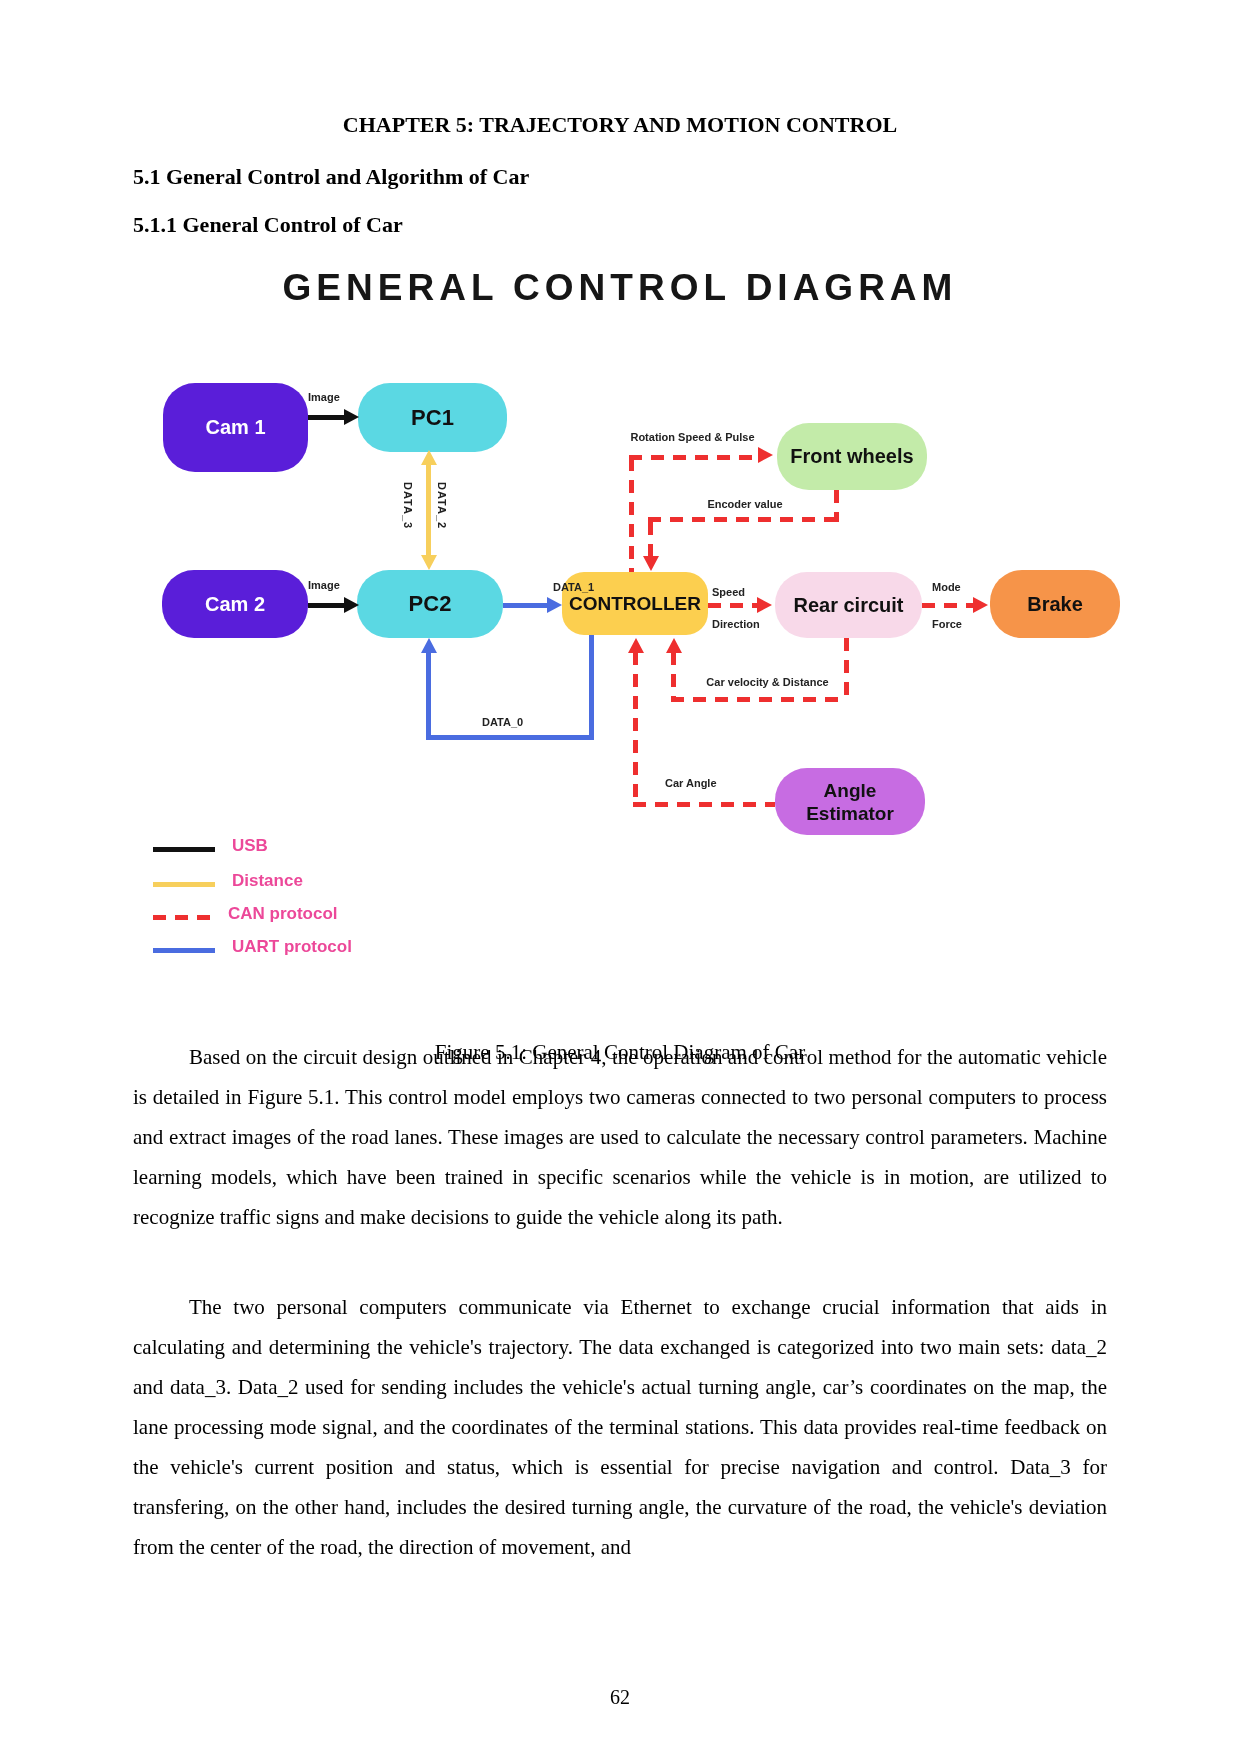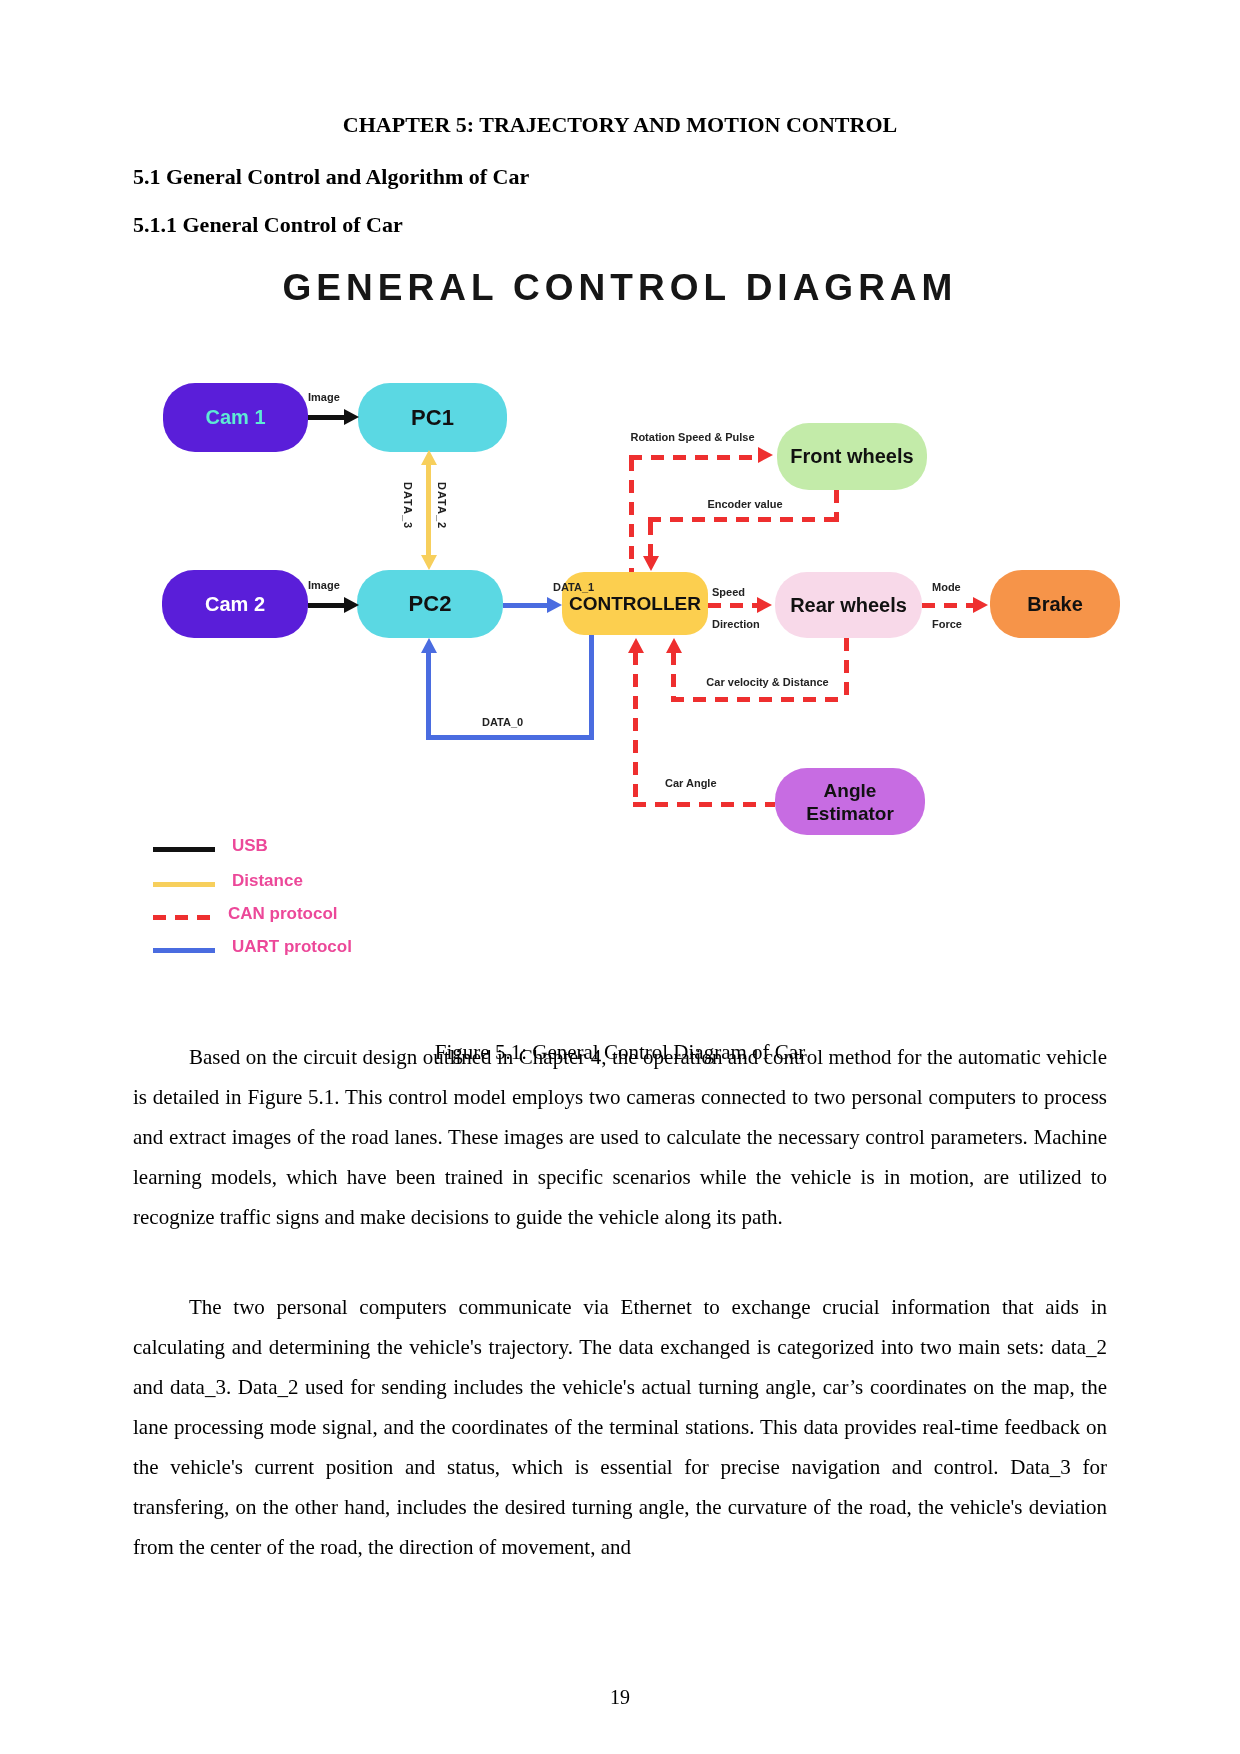--- a/index.html
+++ b/index.html
@@ -44,27 +44,27 @@
 
 <div class="page">
 
   <div class="h1">CHAPTER 5: TRAJECTORY AND MOTION CONTROL</div>
   <div class="h2" style="top:164px;">5.1 General Control and Algorithm of Car</div>
   <div class="h2" style="top:212px;">5.1.1 General Control of Car</div>
 
   <div class="diagram">
     <div class="dtitle">GENERAL CONTROL DIAGRAM</div>
 
-    <div class="node" style="left:163px;top:138px;width:145px;height:69px;background:#5a1ed9;color:#5eead4;font-size:20px;">Cam 1</div>
+    <div class="node" style="left:163px;top:138px;width:145px;height:89px;background:#5a1ed9;color:#ffffff;font-size:20px;">Cam 1</div>
     <div class="node" style="left:358px;top:138px;width:149px;height:69px;background:#5bd8e3;font-size:22px;">PC1</div>
     <div class="node" style="left:162px;top:325px;width:146px;height:68px;background:#5a1ed9;color:#ffffff;font-size:20px;">Cam 2</div>
     <div class="node" style="left:357px;top:325px;width:146px;height:68px;background:#5bd8e3;font-size:22px;">PC2</div>
     <div class="node" style="left:562px;top:327px;width:146px;height:63px;background:#fccf4f;font-size:19px;border-radius:22px;">CONTROLLER</div>
     <div class="node" style="left:777px;top:178px;width:150px;height:67px;background:#c3eba9;font-size:20px;">Front wheels</div>
-    <div class="node" style="left:775px;top:327px;width:147px;height:66px;background:#f8d9e9;font-size:20px;">Rear wheels</div>
+    <div class="node" style="left:775px;top:327px;width:147px;height:66px;background:#f8d9e9;font-size:20px;">Rear circuit</div>
     <div class="node" style="left:990px;top:325px;width:130px;height:68px;background:#f69449;font-size:20px;">Brake</div>
     <div class="node" style="left:775px;top:523px;width:150px;height:67px;background:#c76ce2;font-size:19px;line-height:23px;padding:0 20px;box-sizing:border-box;">Angle Estimator</div>
 
     <div class="hline" style="left:308px;top:170px;width:38px;height:5px;background:#111;"></div>
     <div class="tri tri-r-k" style="left:344px;top:164px;"></div>
     <div class="lbl" style="left:308px;top:146px;">Image</div>
 
     <div class="hline" style="left:308px;top:358px;width:38px;height:5px;background:#111;"></div>
     <div class="tri tri-r-k" style="left:344px;top:352px;"></div>
     <div class="lbl" style="left:308px;top:334px;">Image</div>
@@ -125,15 +125,15 @@
     <div class="legend-label" style="left:228px;top:659px;">CAN protocol</div>
     <div class="hline" style="left:153px;top:703px;width:62px;height:5px;background:#4a6ce0;"></div>
     <div class="legend-label" style="left:232px;top:692px;">UART protocol</div>
   </div>
 
   <div class="caption">Figure 5.1: General Control Diagram of Car</div>
 
   <div class="para" style="top:1037px;">Based on the circuit design outlined in Chapter 4, the operation and control method for the automatic vehicle is detailed in Figure 5.1. This control model employs two cameras connected to two personal computers to process and extract images of the road lanes. These images are used to calculate the necessary control parameters. Machine learning models, which have been trained in specific scenarios while the vehicle is in motion, are utilized to recognize traffic signs and make decisions to guide the vehicle along its path.</div>
   <div class="para" style="top:1287px;">The two personal computers communicate via Ethernet to exchange crucial information that aids in calculating and determining the vehicle's trajectory. The data exchanged is categorized into two main sets: data_2 and data_3. Data_2 used for sending includes the vehicle's actual turning angle, car’s coordinates on the map, the lane processing mode signal, and the coordinates of the terminal stations. This data provides real-time feedback on the vehicle's current position and status, which is essential for precise navigation and control. Data_3 for transfering, on the other hand, includes the desired turning angle, the curvature of the road, the vehicle's deviation from the center of the road, the direction of movement, and</div>
 
-  <div class="pageno">19</div>
+  <div class="pageno">62</div>
 
 </div>
 
 </body></html>

